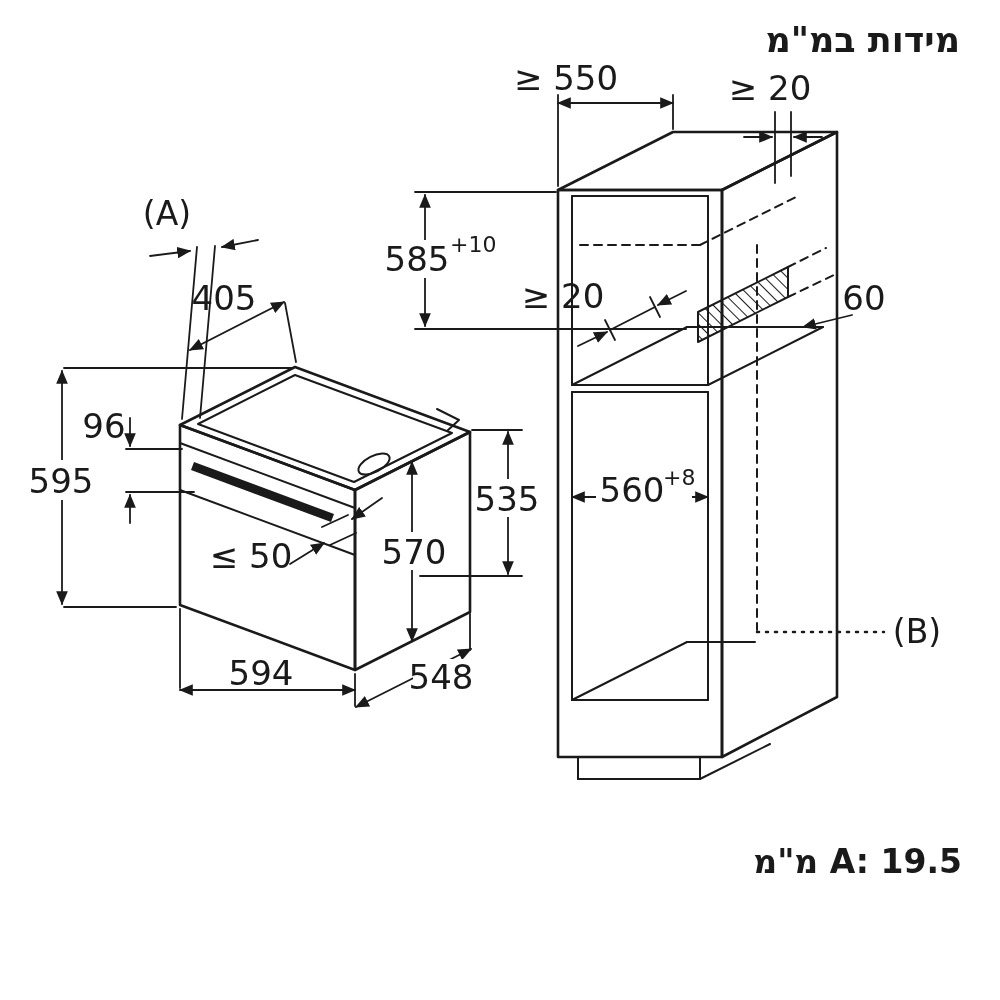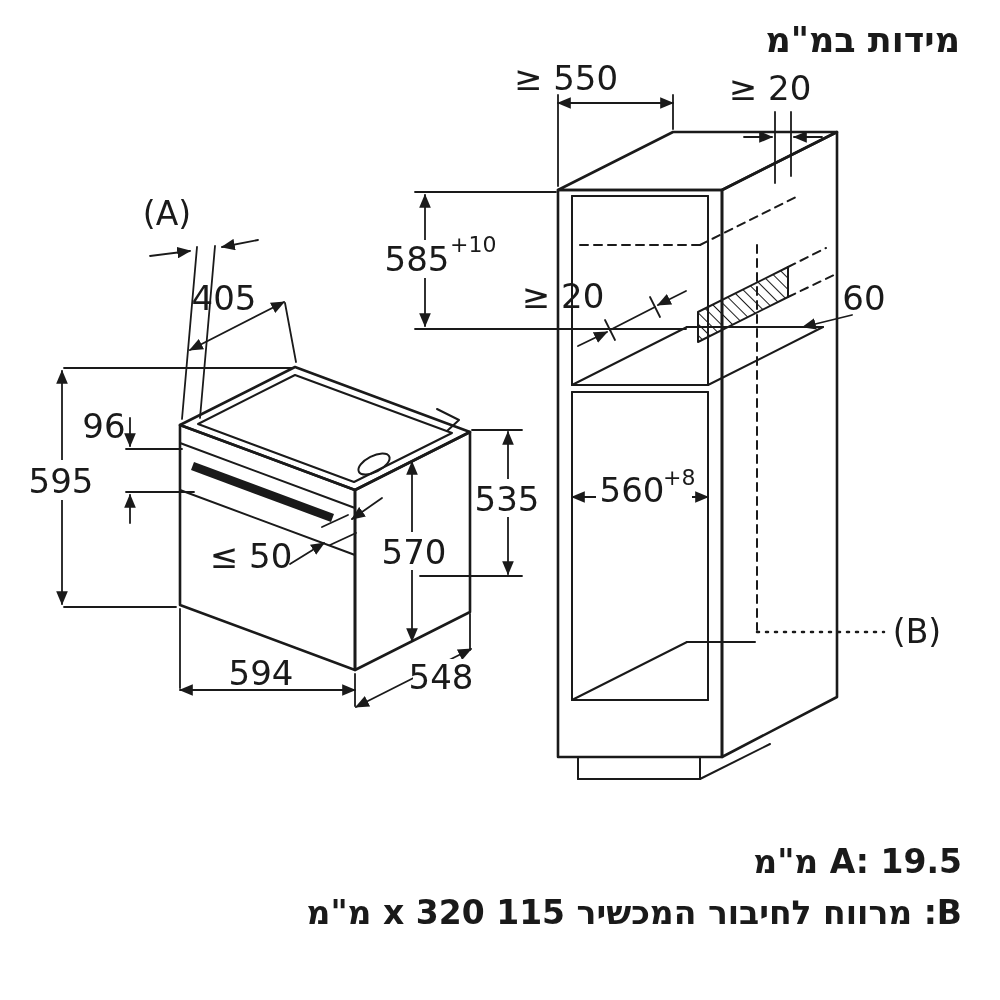--- a/index.html
+++ b/index.html
@@ -199,16 +199,15 @@
       <text x="632" y="502">560</text>
       <text class="small-sup" text-anchor="start" x="663" y="485">+8</text>
       <text class="label-paren" x="917" y="643">(B)</text>
     </g>
   </svg>
 
   <div class="title">מידות במ"מ</div>
 
   <div class="notes">
     <div class="note-line"><span class="note-prefix">A:</span> <span>19.5 מ"מ</span></div>
-    <div class="note-line"><span class="note-prefix">B:</span> <span>מרווח לחיבור המכשיר 115 x 320 מ"מ</span></div>
   </div>
 
 </div>
 
 </body></html>

